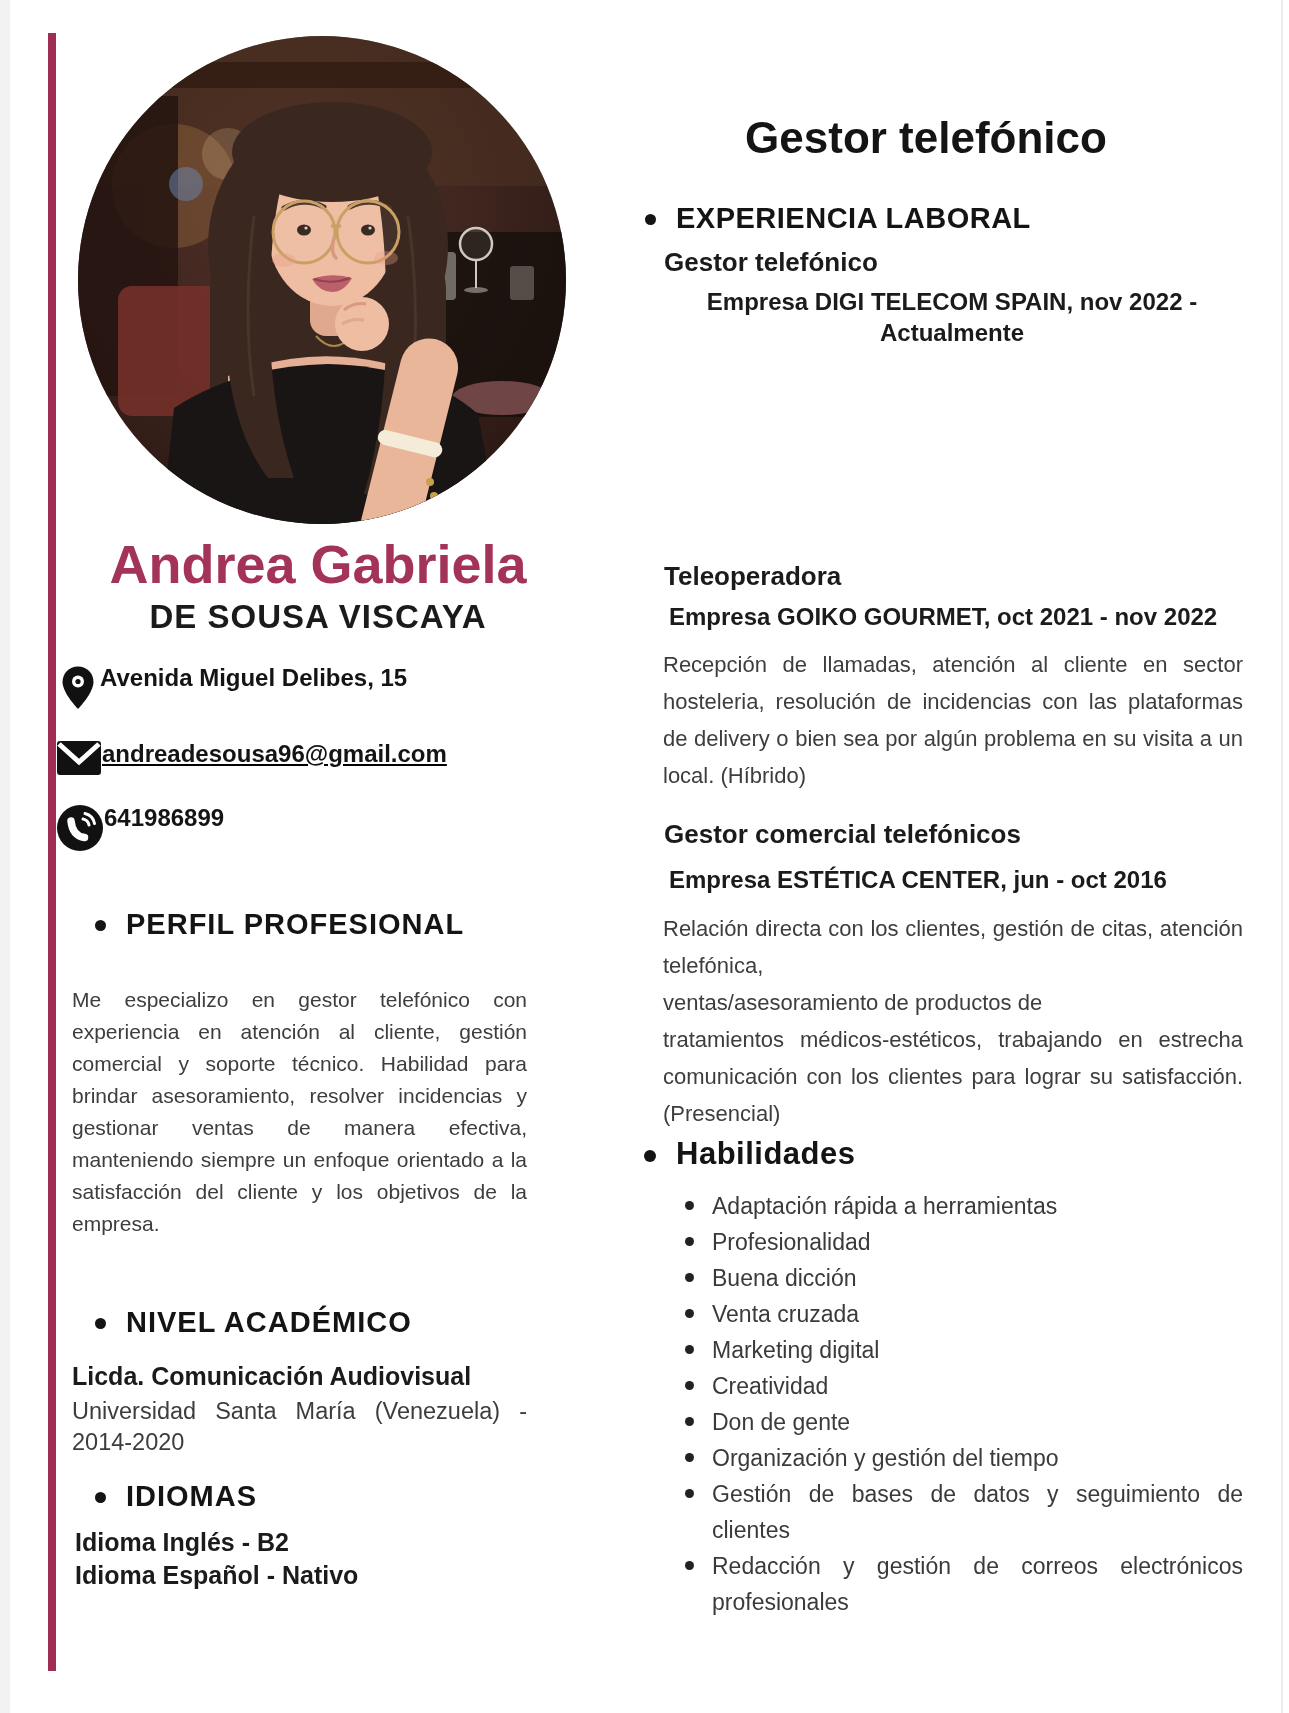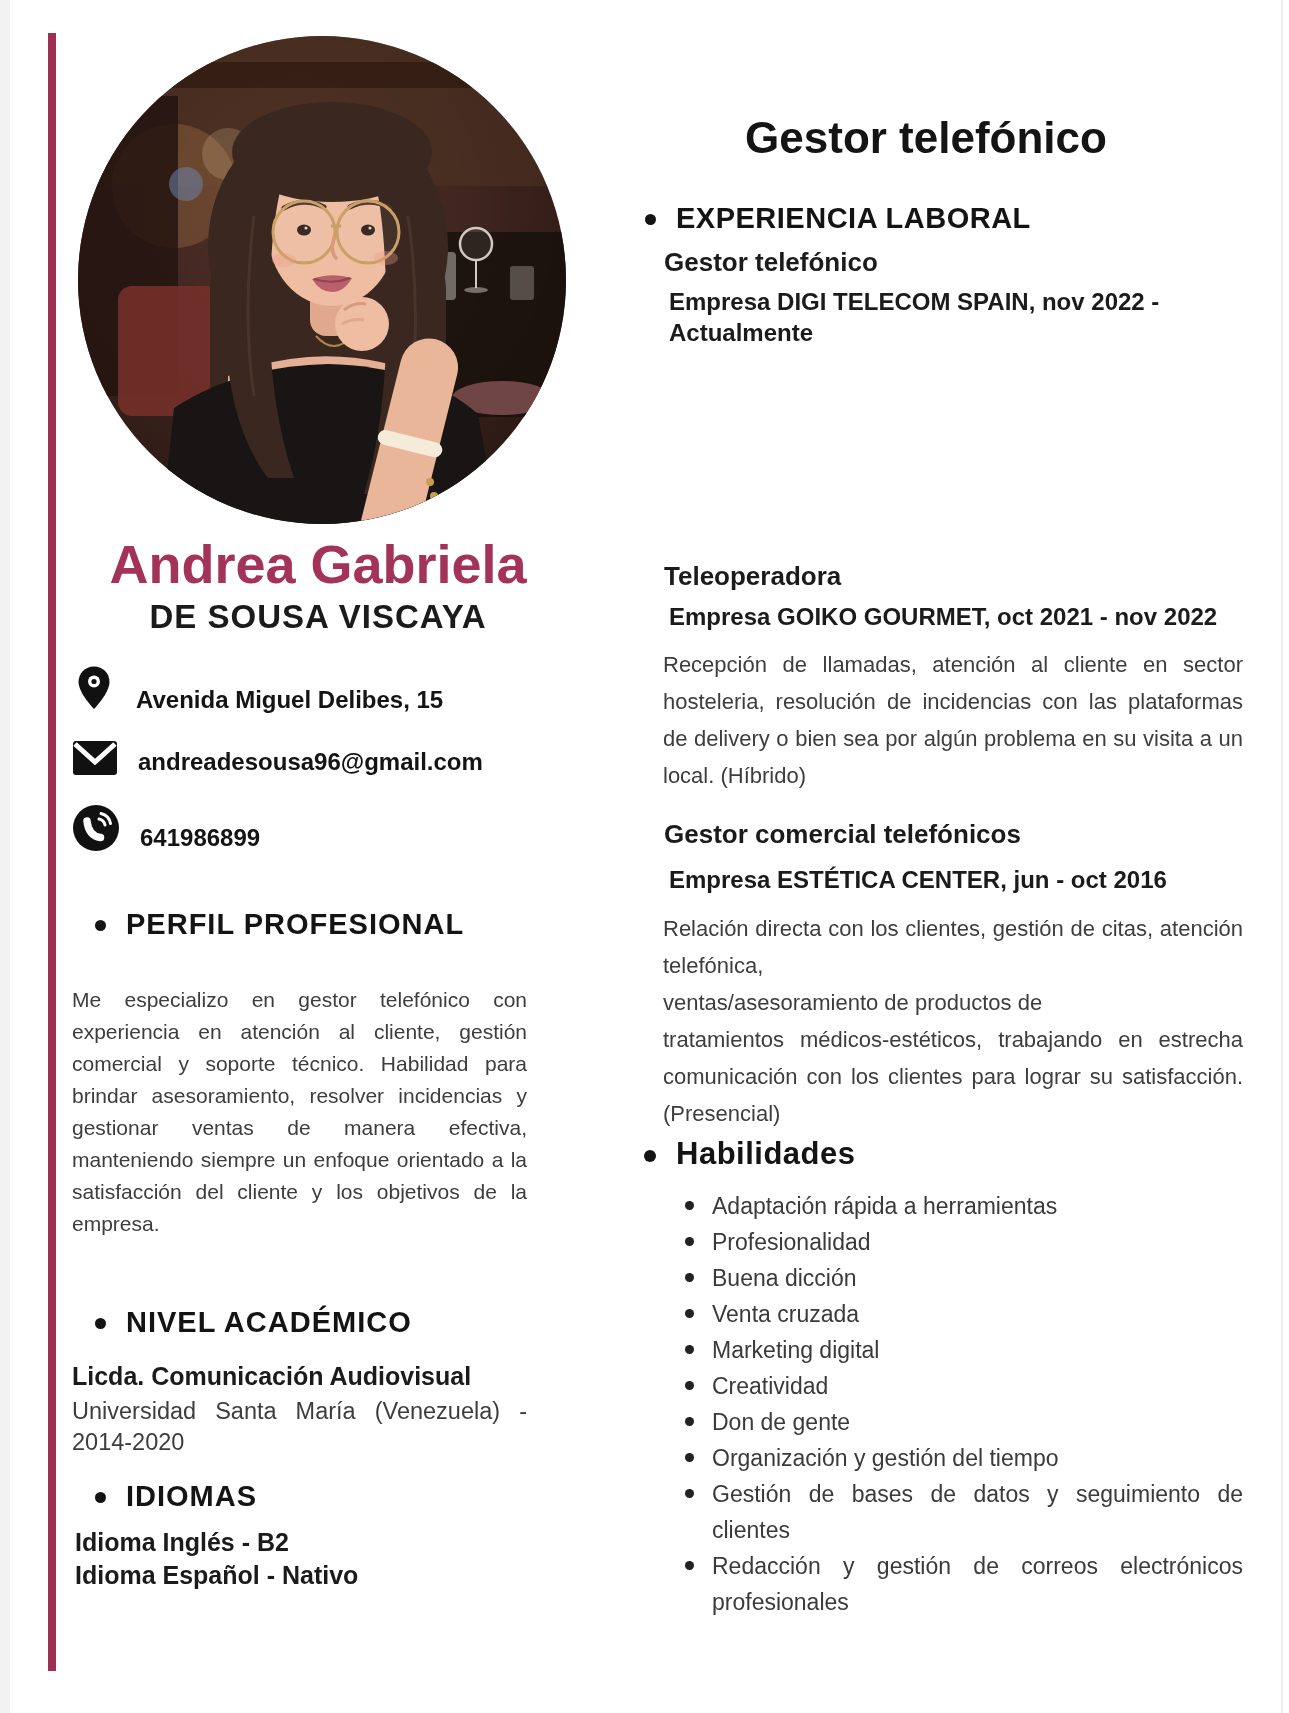--- a/index.html
+++ b/index.html
@@ -13,21 +13,21 @@
   .edge-right{position:absolute;left:1281px;top:0;width:2px;height:1713px;background:#ececec;}
   .accent-bar{position:absolute;left:48px;top:33px;width:8px;height:1638px;background:var(--accent);}
 
   
   .photo-wrap{position:absolute;left:78px;top:36px;width:488px;height:488px;border-radius:50%;overflow:hidden;}
   .name{position:absolute;left:68px;top:534px;width:500px;text-align:center;
         font-size:54px;line-height:60px;font-weight:700;color:var(--name-color);}
   .surname{position:absolute;left:68px;top:598px;width:500px;text-align:center;
         font-size:33px;line-height:38px;font-weight:700;letter-spacing:1px;color:#1b1b1b;}
 
-  .contact-row{position:absolute;left:72px;display:flex;align-items:flex-end;gap:20px;}
+  .contact-row{position:absolute;left:56px;display:flex;align-items:flex-start;}
   .contact-row .cicon{flex:0 0 auto;display:flex;}
   .contact-row .ctext{font-size:24px;font-weight:700;color:#141414;}
 
   .sec-head{position:absolute;display:flex;align-items:center;gap:20px;}
   .sec-head .dot{width:11px;height:11px;border-radius:50%;background:#141414;flex:0 0 auto;margin-top:3px;}
   .sec-head .sec-title{font-size:29px;font-weight:700;letter-spacing:1px;color:#141414;line-height:36px;}
   .sec-head.hab .sec-title{font-size:31px;letter-spacing:0.5px;}
   .left-head{left:95px;}
 
   .lpara{position:absolute;left:72px;width:455px;font-size:21px;line-height:32px;
@@ -135,21 +135,21 @@
     <span class="cicon">
       <svg width="44" height="50" viewBox="0 0 44 48">
         <path d="M22 1.5 C13 1.5 6.5 8.5 6.5 17 c0 11 15.5 27 15.5 27 s15.5 -16 15.5 -27 C37.5 8.5 31 1.5 22 1.5 z" fill="#111"></path>
         <circle cx="22" cy="16.5" r="6" fill="#fff"></circle>
         <circle cx="22" cy="16.5" r="2.6" fill="#111"></circle>
       </svg>
     </span>
     <span class="ctext">Avenida Miguel Delibes, 15</span>
   </div>
 
-  <div class="contact-row" style="top:740px;">
+  <div class="contact-row" style="top:740px;text-decoration:underline;">
     <span class="cicon">
       <svg width="46" height="36" viewBox="0 0 46 36">
         <rect x="1" y="1" width="44" height="34" rx="3" fill="#111"></rect>
         <path d="M3 4 L23 22 L43 4" stroke="#fff" stroke-width="5" fill="none"></path>
       </svg>
     </span>
     <span class="ctext">andreadesousa96@gmail.com</span>
   </div>
 
   <div class="contact-row" style="top:804px;">
@@ -184,21 +184,21 @@
   <div class="lang-lines" style="top:1526px;">Idioma Inglés - B2<br>Idioma Español - Nativo</div>
 
   <div class="rtitle">Gestor telefónico</div>
 
   <div class="sec-head right-head" style="top:200px;">
     <span class="dot"></span>
     <span class="sec-title">EXPERIENCIA LABORAL</span>
   </div>
 
   <div class="role" style="top:246px;">Gestor telefónico</div>
-  <div class="company" style="top:286px;">Empresa DIGI TELECOM SPAIN, nov 2022 - Actualmente</div>
+  <div class="company" style="top:286px;text-align:center;">Empresa DIGI TELECOM SPAIN, nov 2022 - Actualmente</div>
 
   <div class="role" style="top:560px;">Teleoperadora</div>
   <div class="company" style="top:601px;">Empresa GOIKO GOURMET, oct 2021 - nov 2022</div>
   <div class="rpara" style="top:646px;">Recepción de llamadas, atención al cliente en sector hosteleria, resolución de incidencias con las plataformas de delivery o bien sea por algún problema en su visita a un local. (Híbrido)</div>
 
   <div class="role" style="top:818px;">Gestor comercial telefónicos</div>
   <div class="company" style="top:864px;">Empresa ESTÉTICA CENTER, jun - oct 2016</div>
   <div class="rpara" style="top:910px;">Relación directa con los clientes, gestión de citas, atención telefónica,<br>ventas/asesoramiento de productos de<br>tratamientos médicos-estéticos, trabajando en estrecha comunicación con los clientes para lograr su satisfacción. (Presencial)</div>
 
   <div class="sec-head right-head hab" style="top:1136px;left:644px;">

